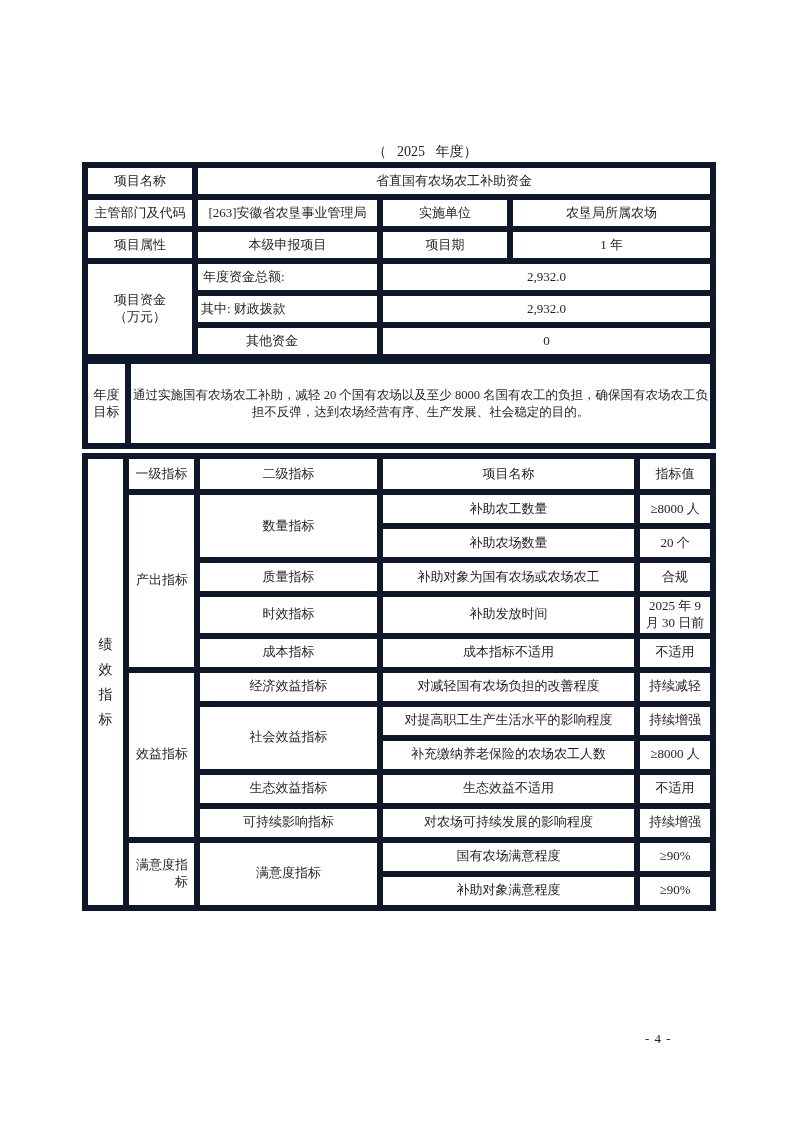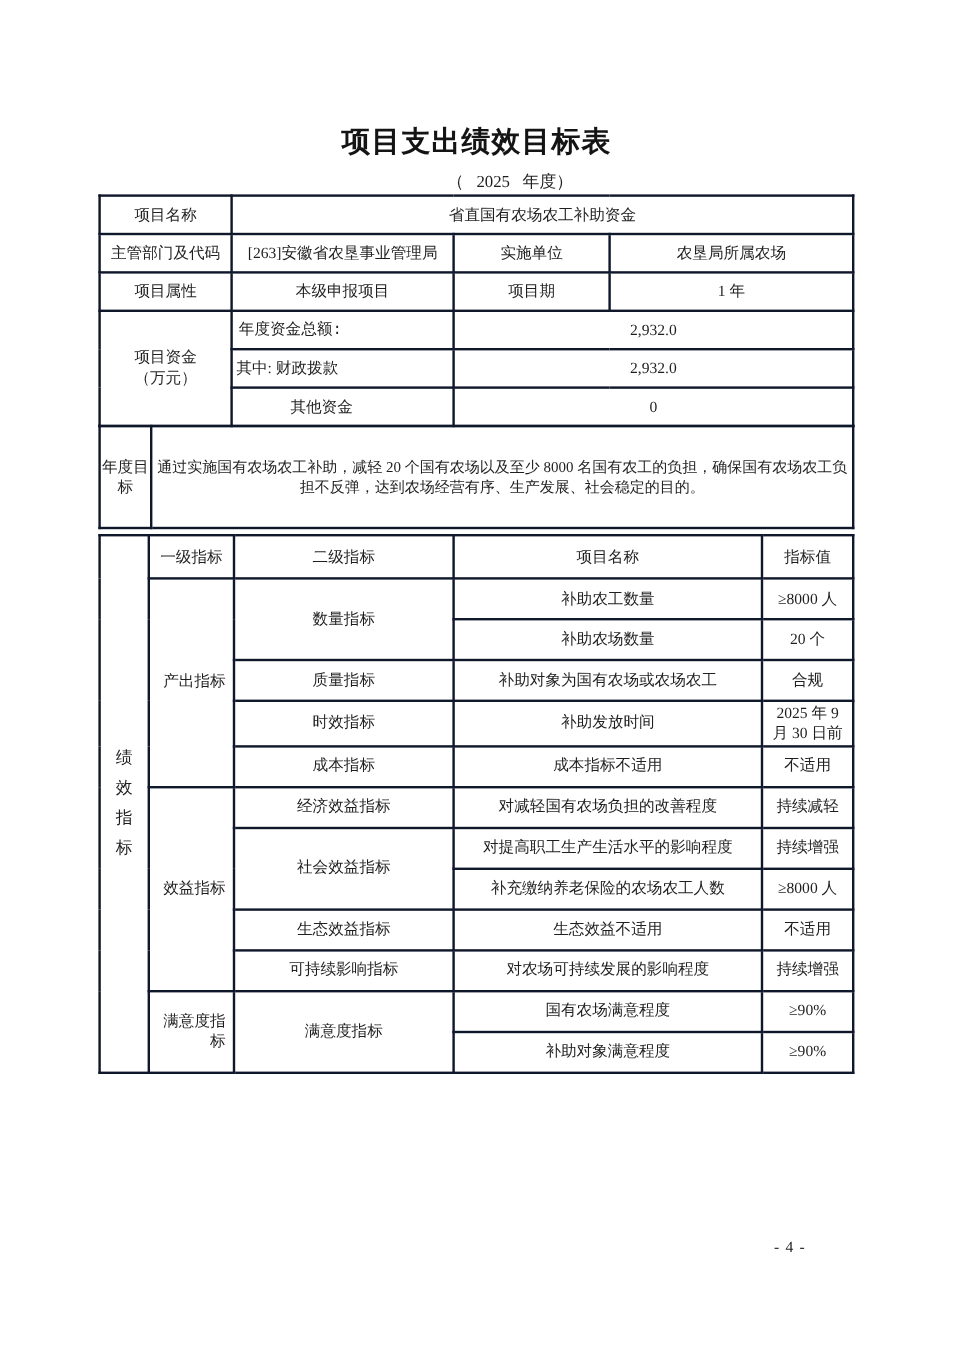--- a/index.html
+++ b/index.html
@@ -19,34 +19,34 @@
     color:#141414;
   }
   .doc-subtitle {
     position:absolute; top:143px; left:0; width:100%;
     text-align:center; font-size:14px; white-space:pre;margin-left:28px;
   }
   .tables { position:absolute; left:82px; top:162px; width:628px; }
   table { border-collapse:collapse; table-layout:fixed; width:628px; }
   table { border:2px solid #3c3c3c; }
   td {
-    border:2px solid #0f172a;
+    border:6px solid #0f172a;
     font-size:13px; line-height:1.3;
     text-align:center; vertical-align:middle;
     padding:1px 3px;
     overflow:hidden;
   }
   .t1 tr { height:32px; }
   .t2 { margin-top:-2px; }
   .t2 tr { height:85px; }
   .t3 { margin-top:4px; }
   .t3 tr { height:34px; }
   .t3 tr.hdr { height:36px; }
   .fund-lbl { text-align:left; }
-  .ind1 { padding-left:5px;font-family:Liberation Mono, monospace; }
+  .ind1 { padding-left:5px; }
   .ind2 { }
   .ind3 { padding-left:48px; }
   .goal-label { padding:0 1px;margin-left:47px; }
   .goal-text {
     text-align:center; vertical-align:middle;
     padding:4px 2px; font-size:12.5px; line-height:17px;
   }
   .side-cell { padding:0; }
   .side-cell .vtext {
     width:15px; margin:0 auto;
@@ -57,21 +57,20 @@
   .page-number {
     position:absolute; left:645px; top:1031px;
     font-size:13px; letter-spacing:1px; white-space:pre;
   }
 </style>
 </head>
 <body>
 
 <div class="page">
 
-  <div class="doc-title">项目支出绩效目标表</div>
   <div class="doc-subtitle">（   2025   年度）</div>
 
   <div class="tables">
 
     <table class="t1">
       <colgroup>
           <col style="width:110px">
           <col style="width:185px">
           <col style="width:130px">
           <col style="width:203px">

